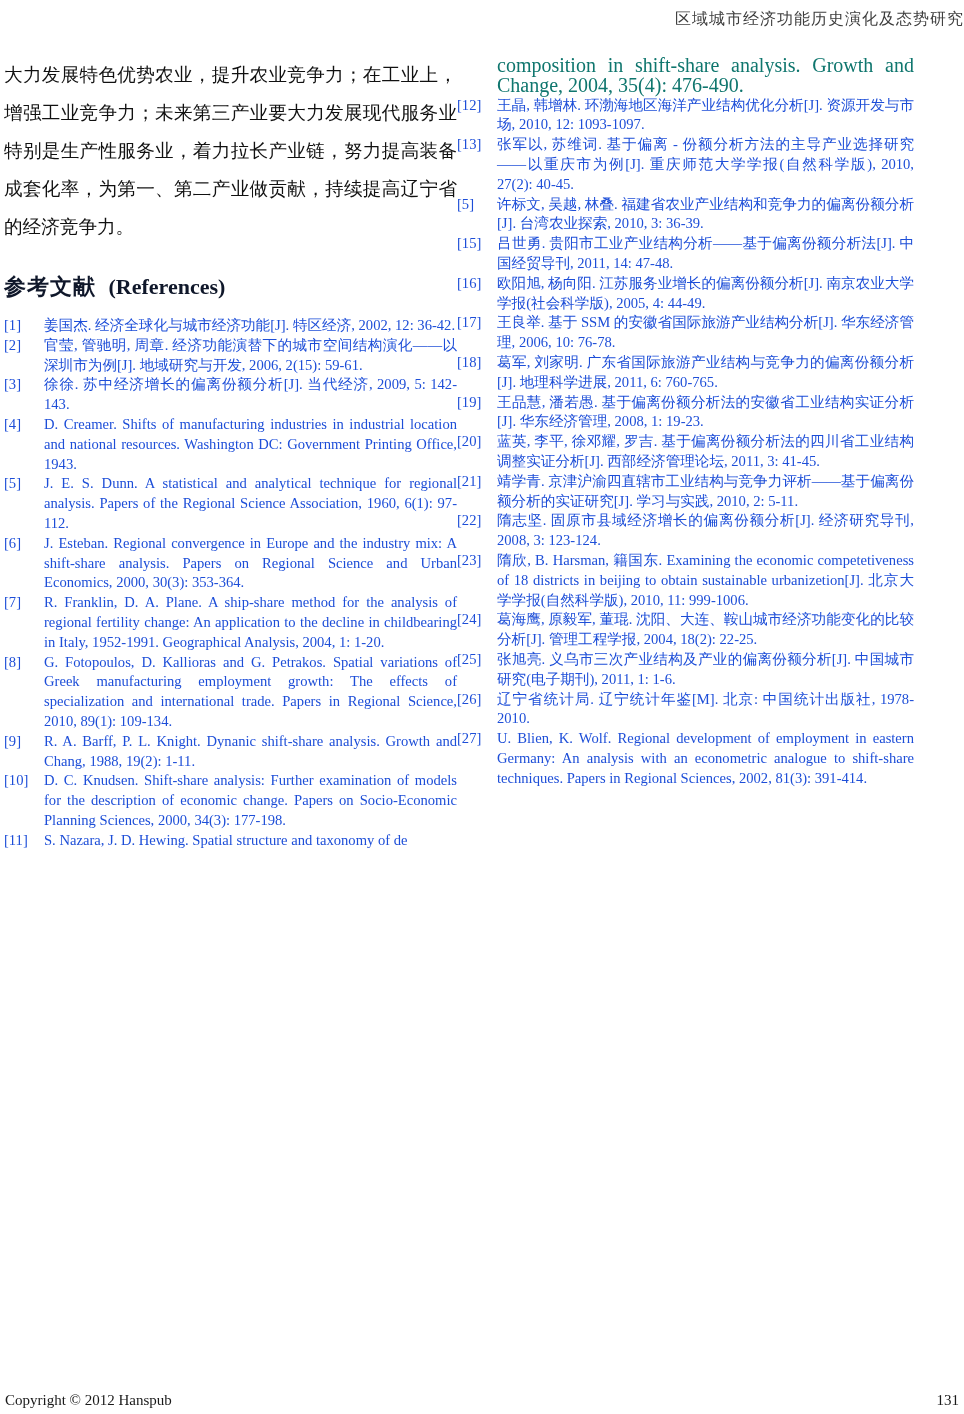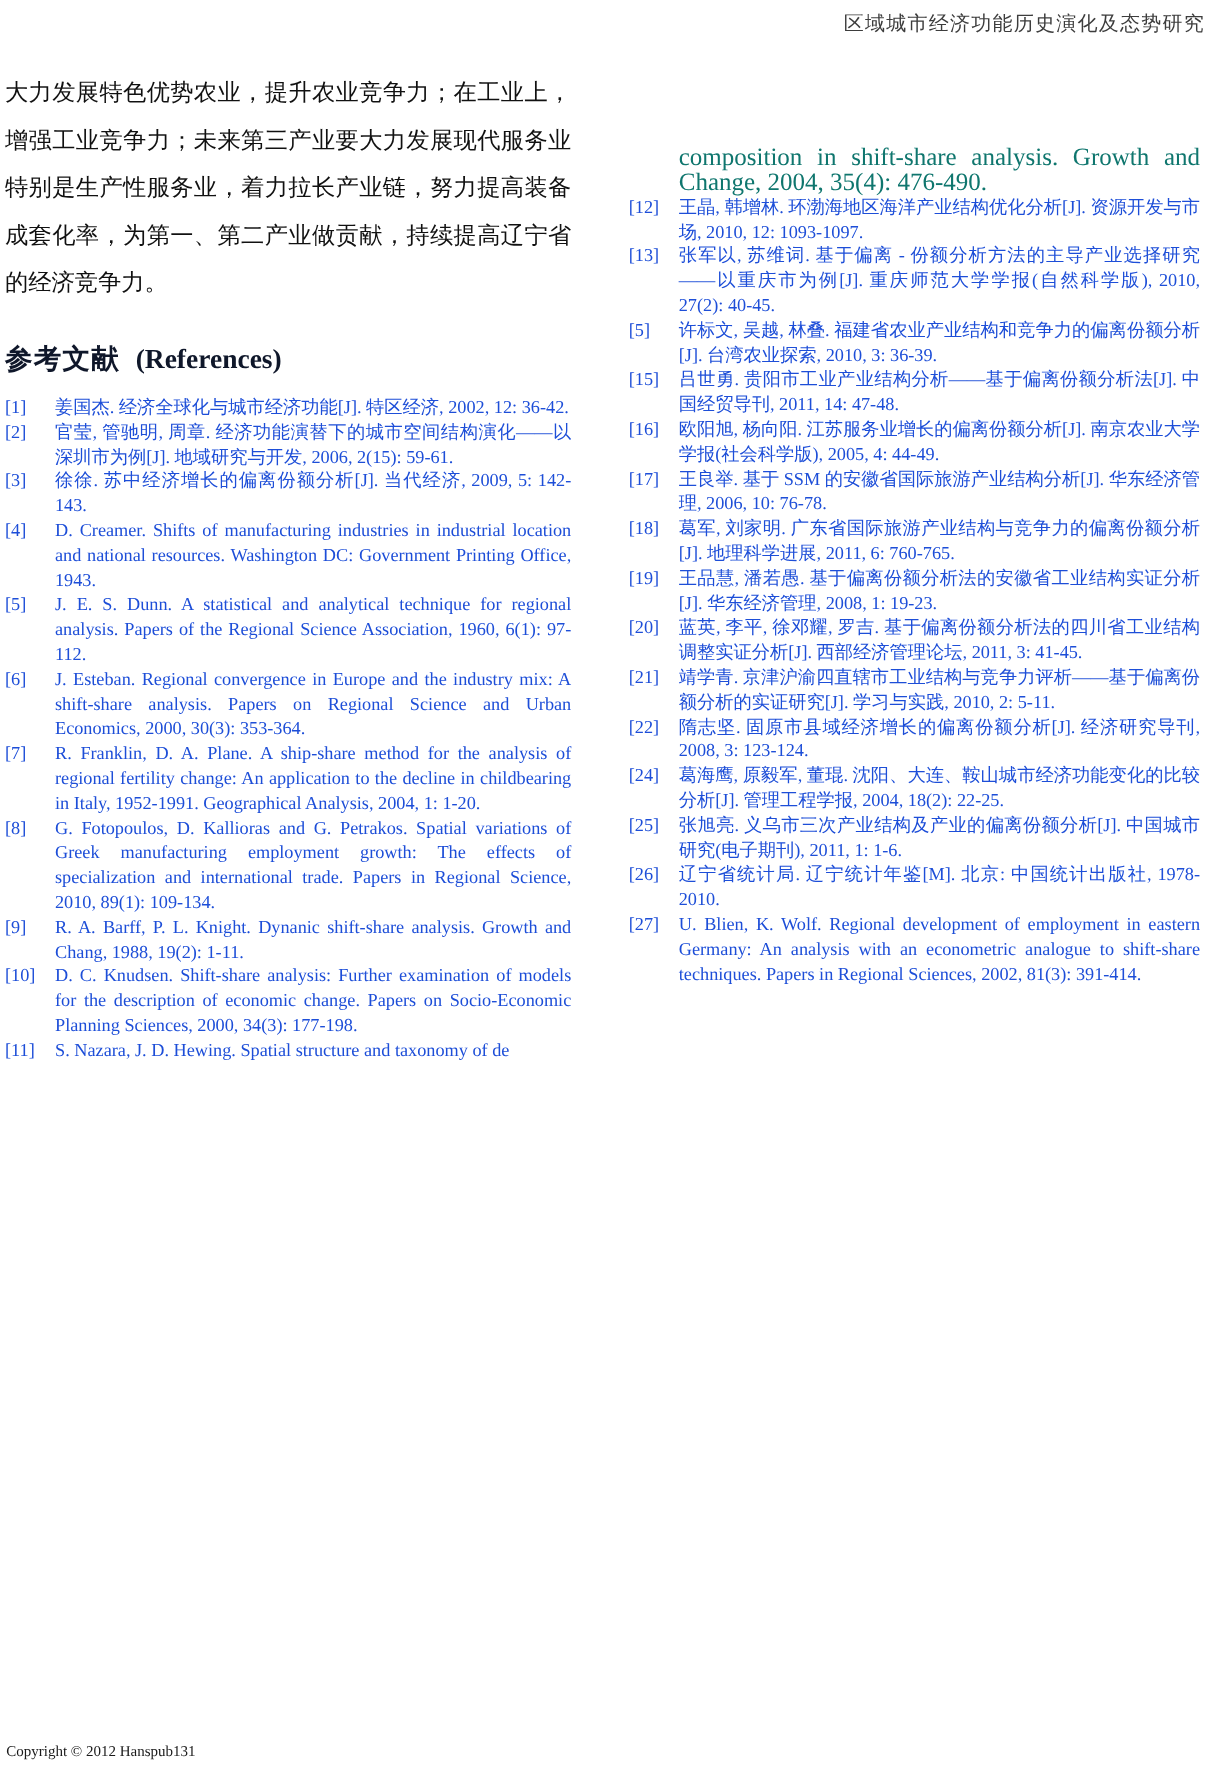--- a/index.html
+++ b/index.html
@@ -21,24 +21,22 @@
     padding-top: 9px;
     text-align: right;
   }
   .running-title {
     font-size: 16px;
     color: #3d3d3d;
     letter-spacing: 1px;
   }
   .columns {
     display: flex;
-    gap: 46px;
     padding: 0 4px;
     margin-top: 26px;
-    align-items: center;
   }
   .col-left  { width: 453px; flex: 0 0 453px; }
   .col-right { width: 457px; flex: 0 0 457px; }
 
   .body-par {
     margin: 0;
     font-size: 18.6px;
     line-height: 38px;
     text-align: justify;
     text-justify: inter-ideograph;
@@ -86,21 +84,22 @@
     text-align: justify;
     text-justify: inter-ideograph;
     color: #0f766e;
   }
   .footer {
     position: absolute;
     left: 5px;
     right: 5px;
     bottom: 5px;
     display: flex;
-    font-size: 12px;
+    justify-content: space-between;
+    font-size: 15px;
     color: #1a1a1a;
   }
 </style>
 </head>
 <body>
 
 <div class="page">
 
   <div class="header">
     <div class="running-title">区域城市经济功能历史演化及态势研究</div>
@@ -228,20 +227,24 @@
           <li class="ref-item">
             <span class="ref-num">[21]</span>
             <span class="ref-text">靖学青. 京津沪渝四直辖市工业结构与竞争力评析——基于偏离份额分析的实证研究[J]. 学习与实践, 2010, 2: 5-11.</span>
           </li>
 
           <li class="ref-item">
             <span class="ref-num">[22]</span>
             <span class="ref-text">隋志坚. 固原市县域经济增长的偏离份额分析[J]. 经济研究导刊, 2008, 3: 123-124.</span>
           </li>
 
+          <li class="ref-item">
+            <span class="ref-num">[23]</span>
+            <span class="ref-text">隋欣, B. Harsman, 籍国东. Examining the economic competetiveness of 18 districts in beijing to obtain sustainable urbanizetion[J]. 北京大学学报(自然科学版), 2010, 11: 999-1006.</span>
+          </li>
 
           <li class="ref-item">
             <span class="ref-num">[24]</span>
             <span class="ref-text">葛海鹰, 原毅军, 董琨. 沈阳、大连、鞍山城市经济功能变化的比较分析[J]. 管理工程学报, 2004, 18(2): 22-25.</span>
           </li>
 
           <li class="ref-item">
             <span class="ref-num">[25]</span>
             <span class="ref-text">张旭亮. 义乌市三次产业结构及产业的偏离份额分析[J]. 中国城市研究(电子期刊), 2011, 1: 1-6.</span>
           </li>

